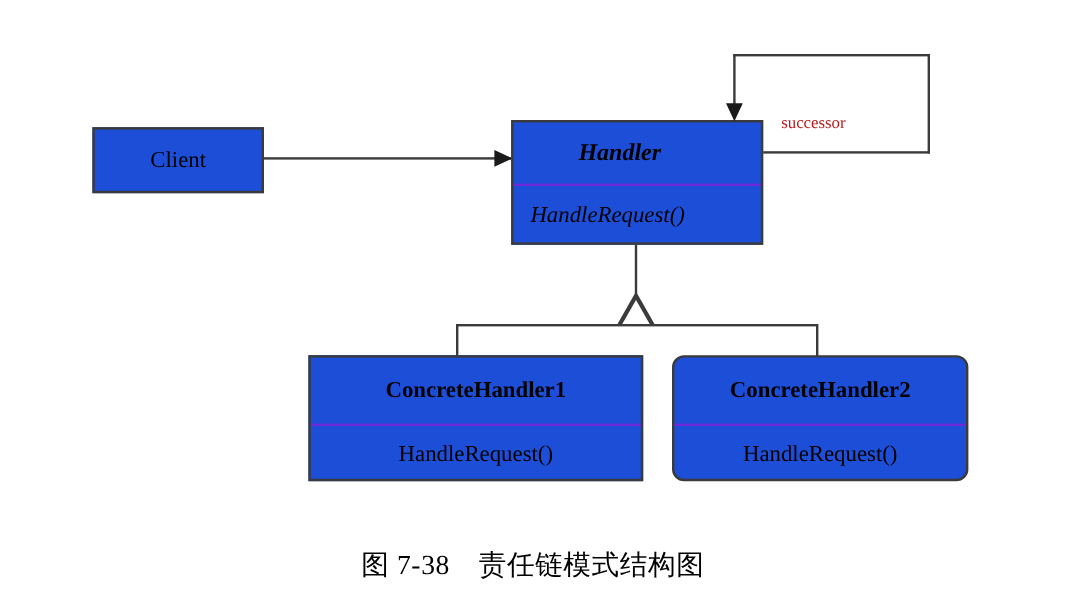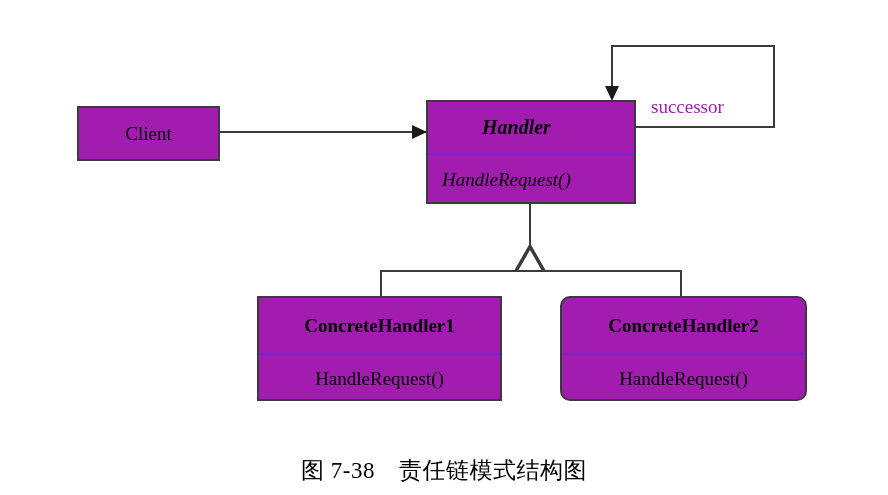--- a/index.html
+++ b/index.html
@@ -30,21 +30,21 @@
     color: #b9b9c4;
     white-space: nowrap;
     opacity: 0.55;
   }
 
   
   .uml-box {
     position: absolute;
     box-sizing: border-box;
     border: 2px solid #3b3b3b;
-    background: #a21caf;
+    background: #1d4ed8;
   }
   .uml-row {
     box-sizing: border-box;
     display: flex;
     align-items: center;
     width: 100%;
   }
   .uml-row.divider {
     border-top: 2px solid #6d28d9;
   }
@@ -70,21 +70,21 @@
     top: 100px;
     width: 210px;
     height: 104px;
   }
   #handler-name-row { height: 51px; padding: 0 0 0 14px; }
   #handler-ops-row  { height: 51px; padding: 0 0 0 14px; }
   #handler-name { font-style: italic; font-weight: bold; font-size: 20px; text-align: left; margin-left: 40px; }
   #handler-op   { font-style: italic; font-weight: normal; font-size: 19px; text-align: left; }
 
   
-  #ch1-box { left: 257px; top: 296px; width: 245px; height: 105px; }
+  #ch1-box { left: 257px; top: 296px; width: 279px; height: 105px; }
   #ch2-box { left: 560px; top: 296px; width: 247px; height: 105px; border-radius: 10px; }
   .ch-name-row { height: 55px; justify-content: center; }
   .ch-op-row   { height: 50px; justify-content: center; }
   .ch-name { text-align: center; font-weight: bold; font-size: 19px; }
   .ch-op   { text-align: center; font-weight: normal; font-size: 19px; }
 
   
   .line {
     position: absolute;
     background: #3b3b3b;
@@ -115,22 +115,22 @@
     top: 86px;
     width: 0; height: 0;
     border-left: 7px solid transparent;
     border-right: 7px solid transparent;
     border-top: 15px solid #1a1a1a;
   }
   #successor-label {
     position: absolute;
     left: 651px;
     top: 96px;
-    font-size: 19px;
-    color: #a21caf;
+    font-size: 14px;
+    color: #b91c1c;
     white-space: nowrap;
   }
 
   
   #gen-stem     { left: 529px; top: 204px; height: 41px; }
   #gen-triangle {
     position: absolute;
     left: 514px;
     top: 243px;
     width: 0; height: 0;

